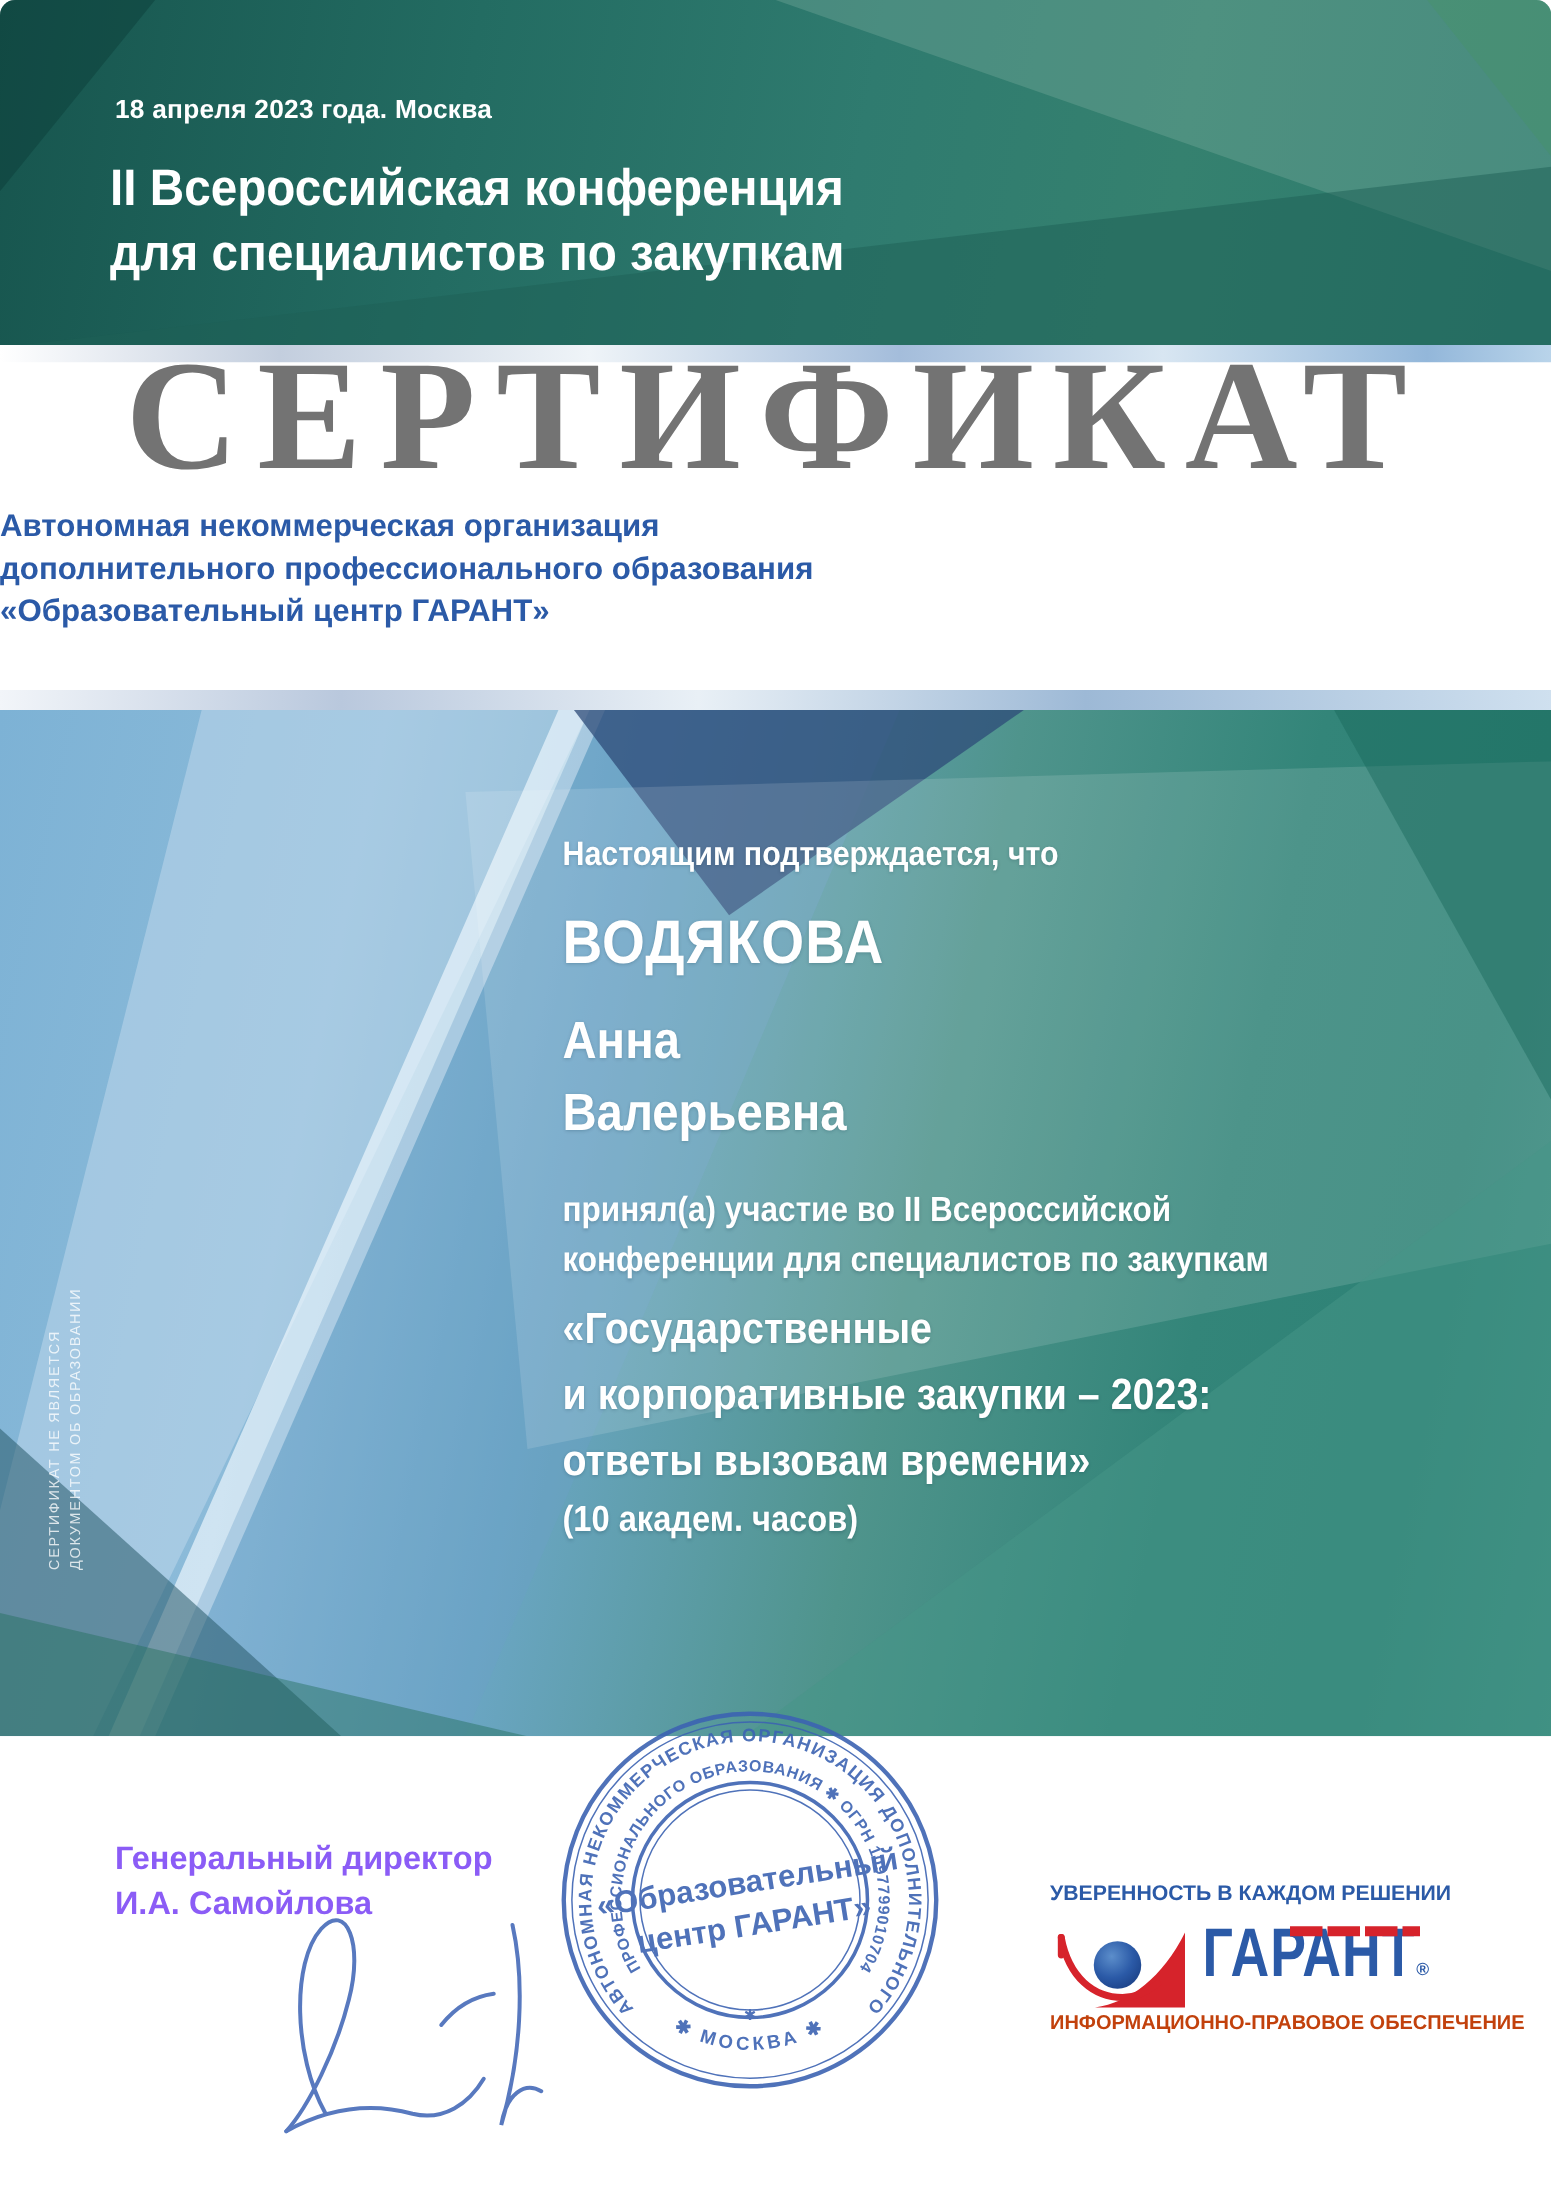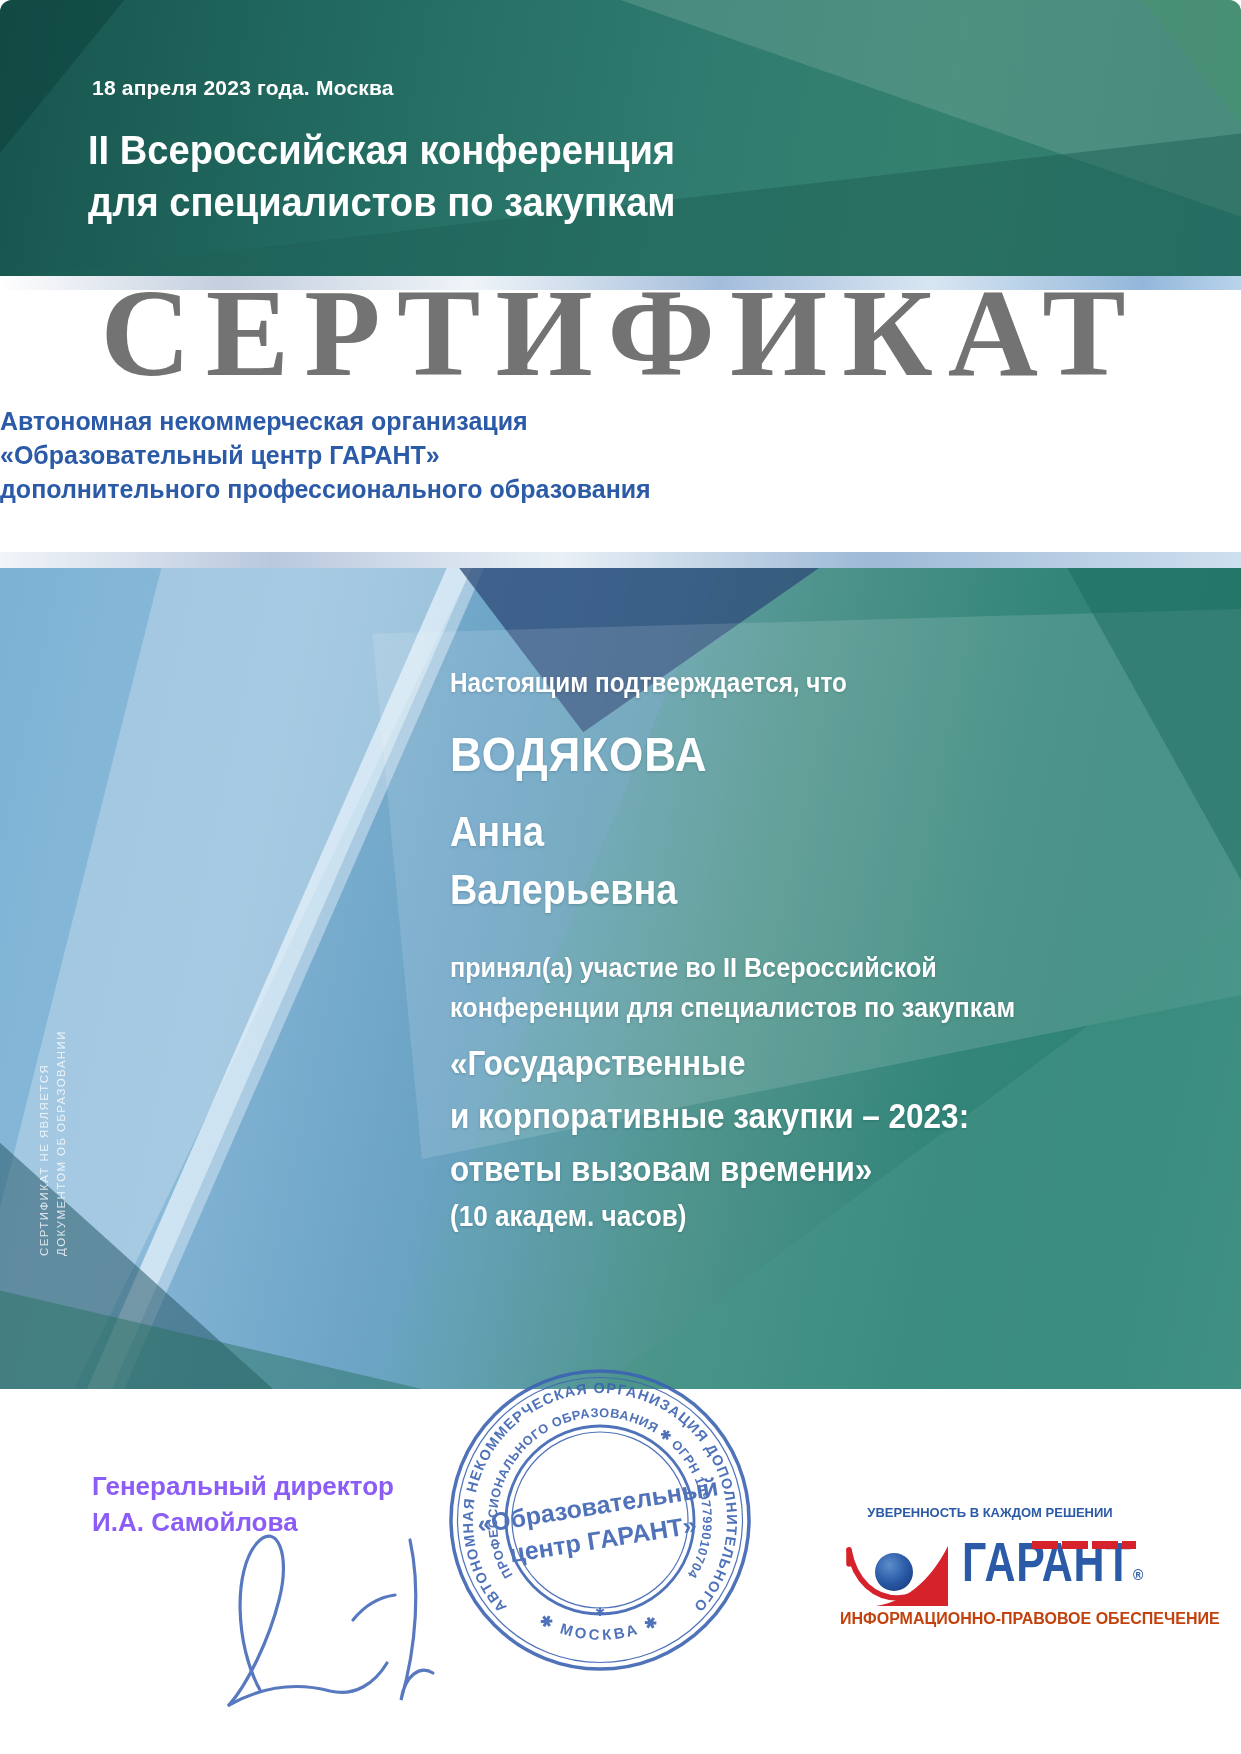--- a/index.html
+++ b/index.html
@@ -73,21 +73,21 @@
   
   .side-note { left:36px; top:1256px; transform:rotate(-90deg); transform-origin:0 0;
     white-space:nowrap; color:rgba(255,255,255,.78); font-size:11.5px; font-weight:500;
     letter-spacing:1.4px; line-height:17px; }
 
   
   .director { left:92px; top:1468px; color:#8b5cf6; font-size:26px; font-weight:700; line-height:36px; }
 
   .garant { left:840px; top:1505px; width:300px; }
   .garant .slogan { position:absolute; left:0; top:0; width:300px; text-align:center;
-    color:#2b5aa7; font-size:13px; font-weight:700; white-space:nowrap; }
+    color:#2b5aa7; font-size:17px; font-weight:700; white-space:nowrap; }
   .garant .logo-icon { position:absolute; left:2px; top:33px; }
   .garant .brand { position:absolute; left:122px; top:30px; color:#2b5aa7; font-size:55px; font-weight:700;
     letter-spacing:1px; transform:scaleX(.78); transform-origin:0 0; line-height:1; }
   .garant .dash { position:absolute; top:36px; height:8px; background:#d6232b; }
   .d1 { left:192px; width:26px; } .d2 { left:222px; width:26px; } .d3 { left:252px; width:26px; } .d4 { left:282px; width:14px; }
   .garant .rmark { position:absolute; left:293px; top:62px; color:#2b5aa7; font-size:14px; font-weight:700; }
   .garant .tagline { position:absolute; left:0; top:105px; width:300px; text-align:center;
     color:#c2410c; font-size:16px; font-weight:700; white-space:nowrap; }
 
   .stamp-svg { left:447px; top:1367px; }
@@ -127,22 +127,22 @@
 
   <div class="layer hdr-date">18 апреля 2023 года. Москва</div>
   <div class="layer hdr-title">
     <div>II Всероссийская конференция</div>
     <div>для специалистов по закупкам</div>
   </div>
 
   <div class="layer cert-heading">СЕРТИФИКАТ</div>
   <div class="layer org-block">
     <div>Автономная некоммерческая организация</div>
+    <div>дополнительного профессионального образования</div>
     <div>«Образовательный центр ГАРАНТ»</div>
-    <div>дополнительного профессионального образования</div>
   </div>
 
   <div class="layer main-text">
     <div class="t-confirm">Настоящим подтверждается, что</div>
     <div class="t-surname">ВОДЯКОВА</div>
     <div class="t-name">Анна</div>
     <div class="t-patr">Валерьевна</div>
     <div class="t-part">
       <div>принял(а) участие во II Всероссийской</div>
       <div>конференции для специалистов по закупкам</div>

